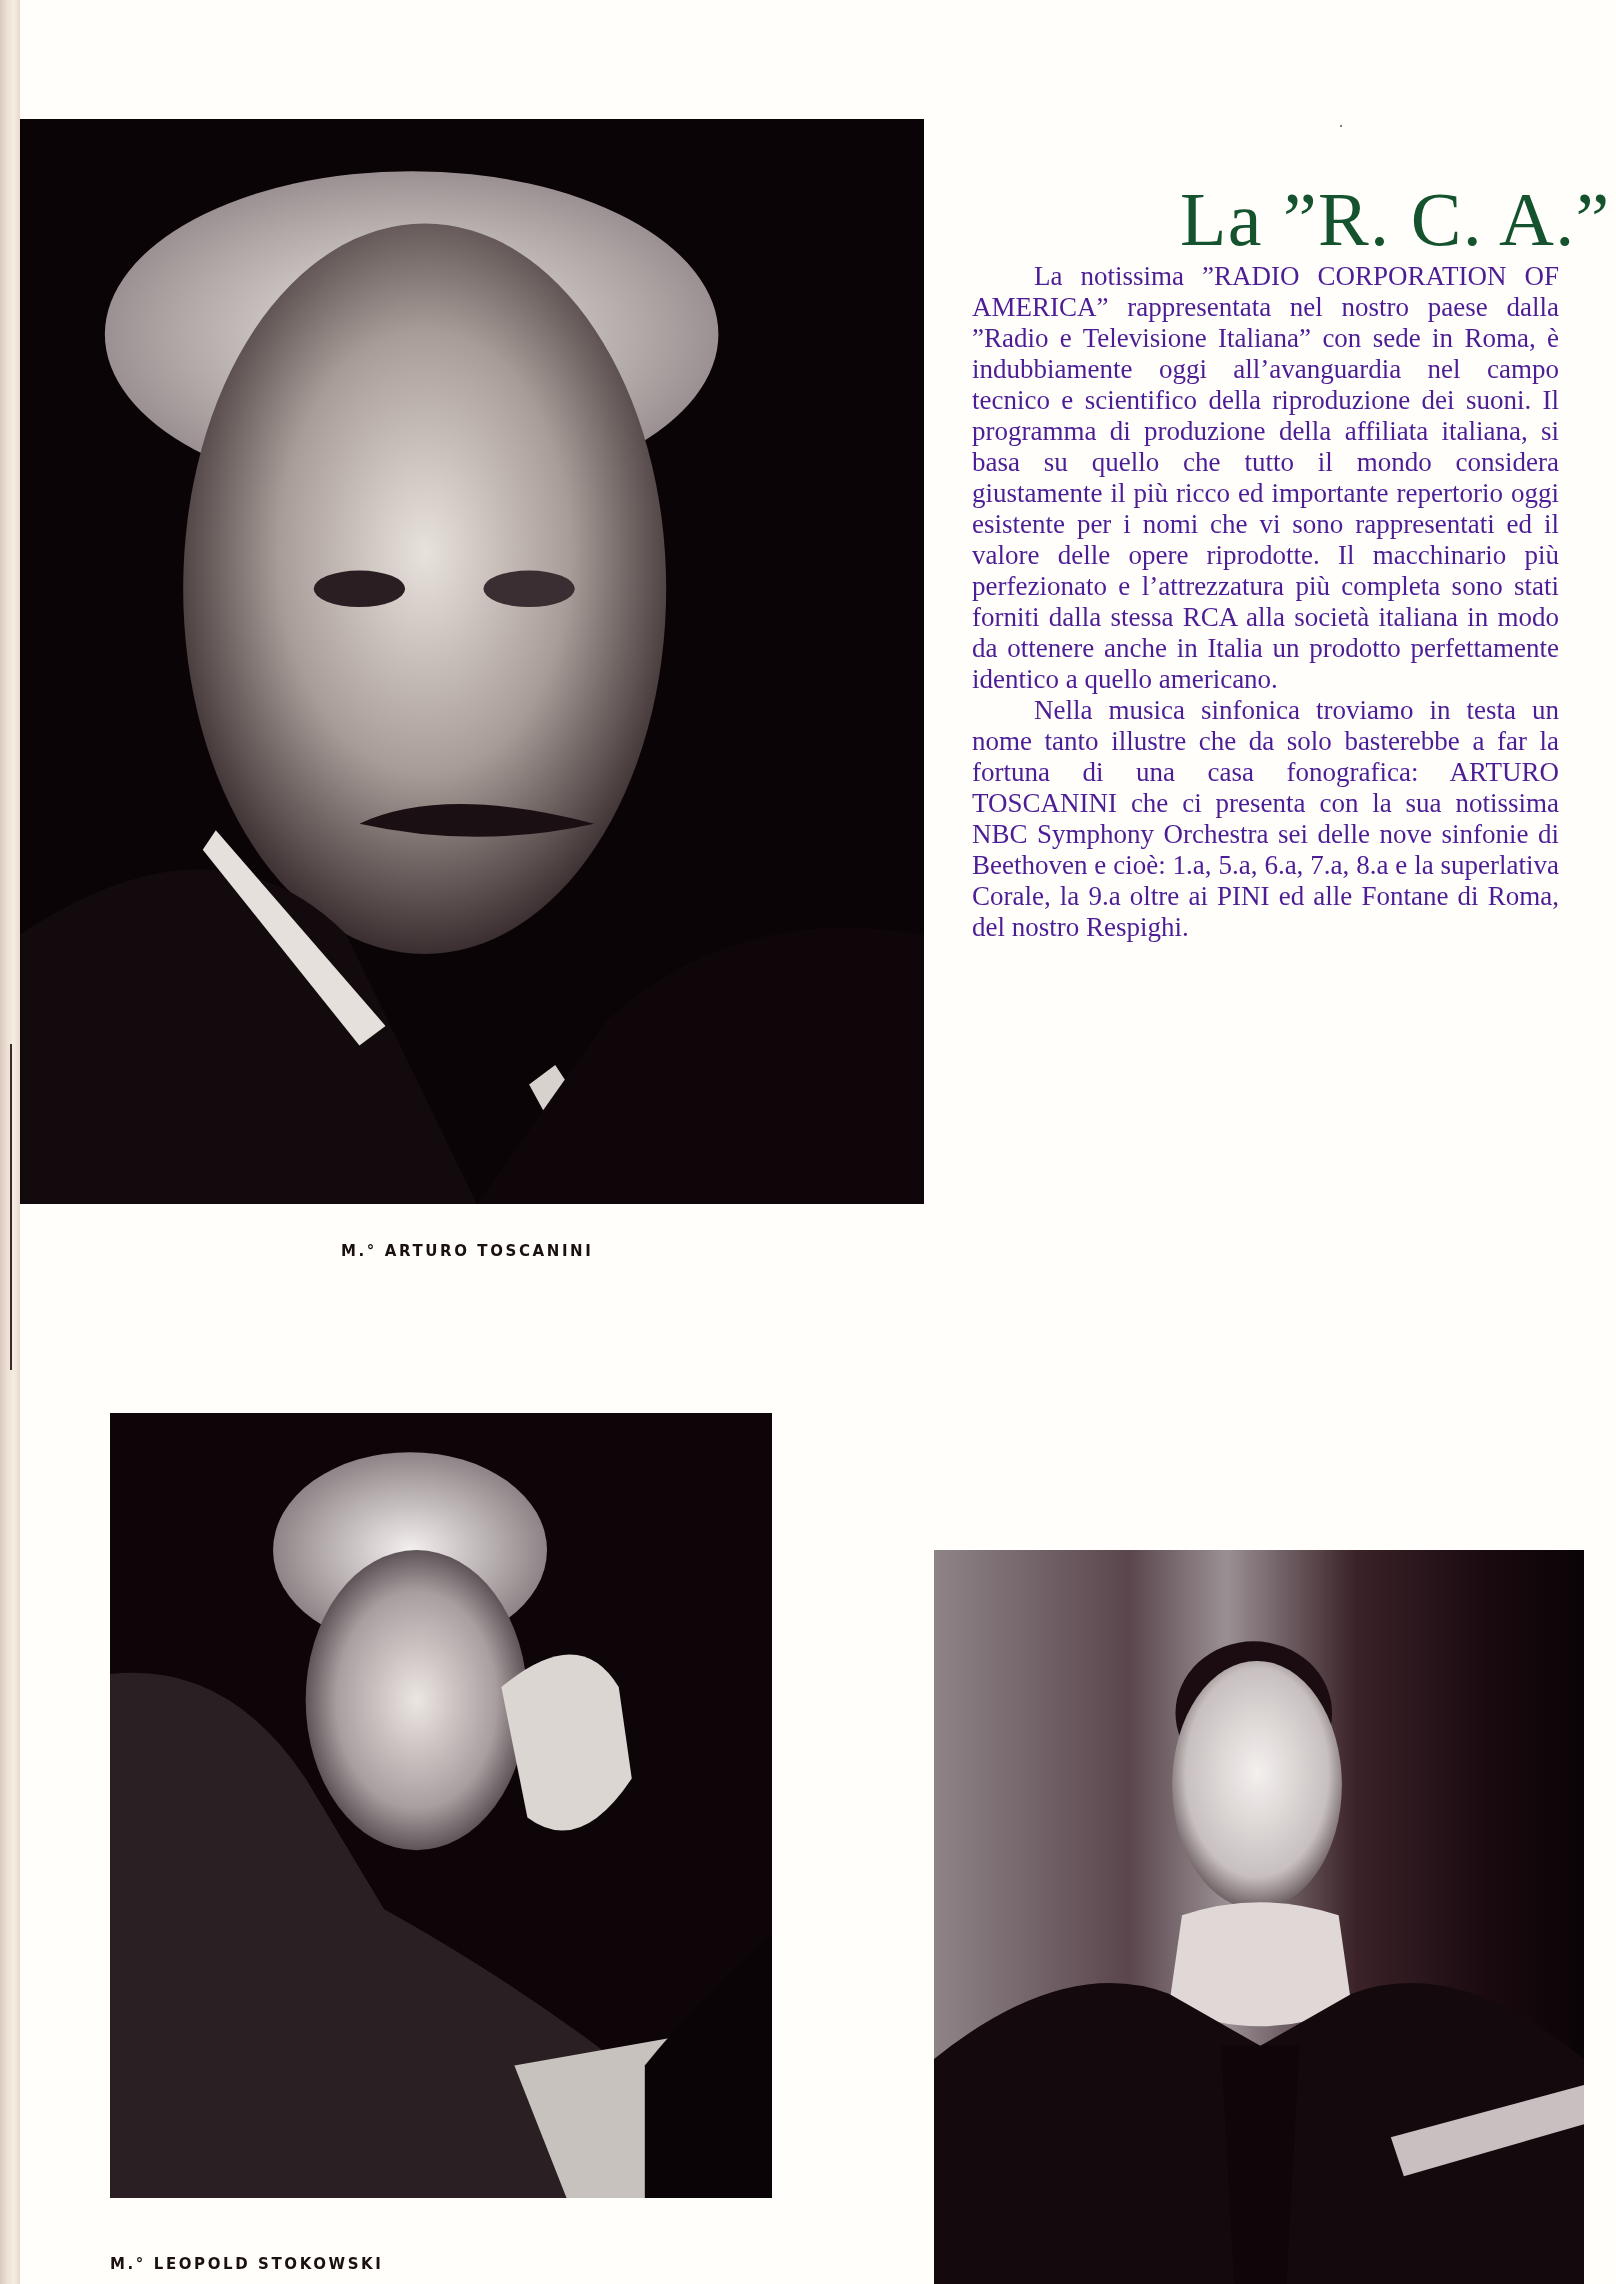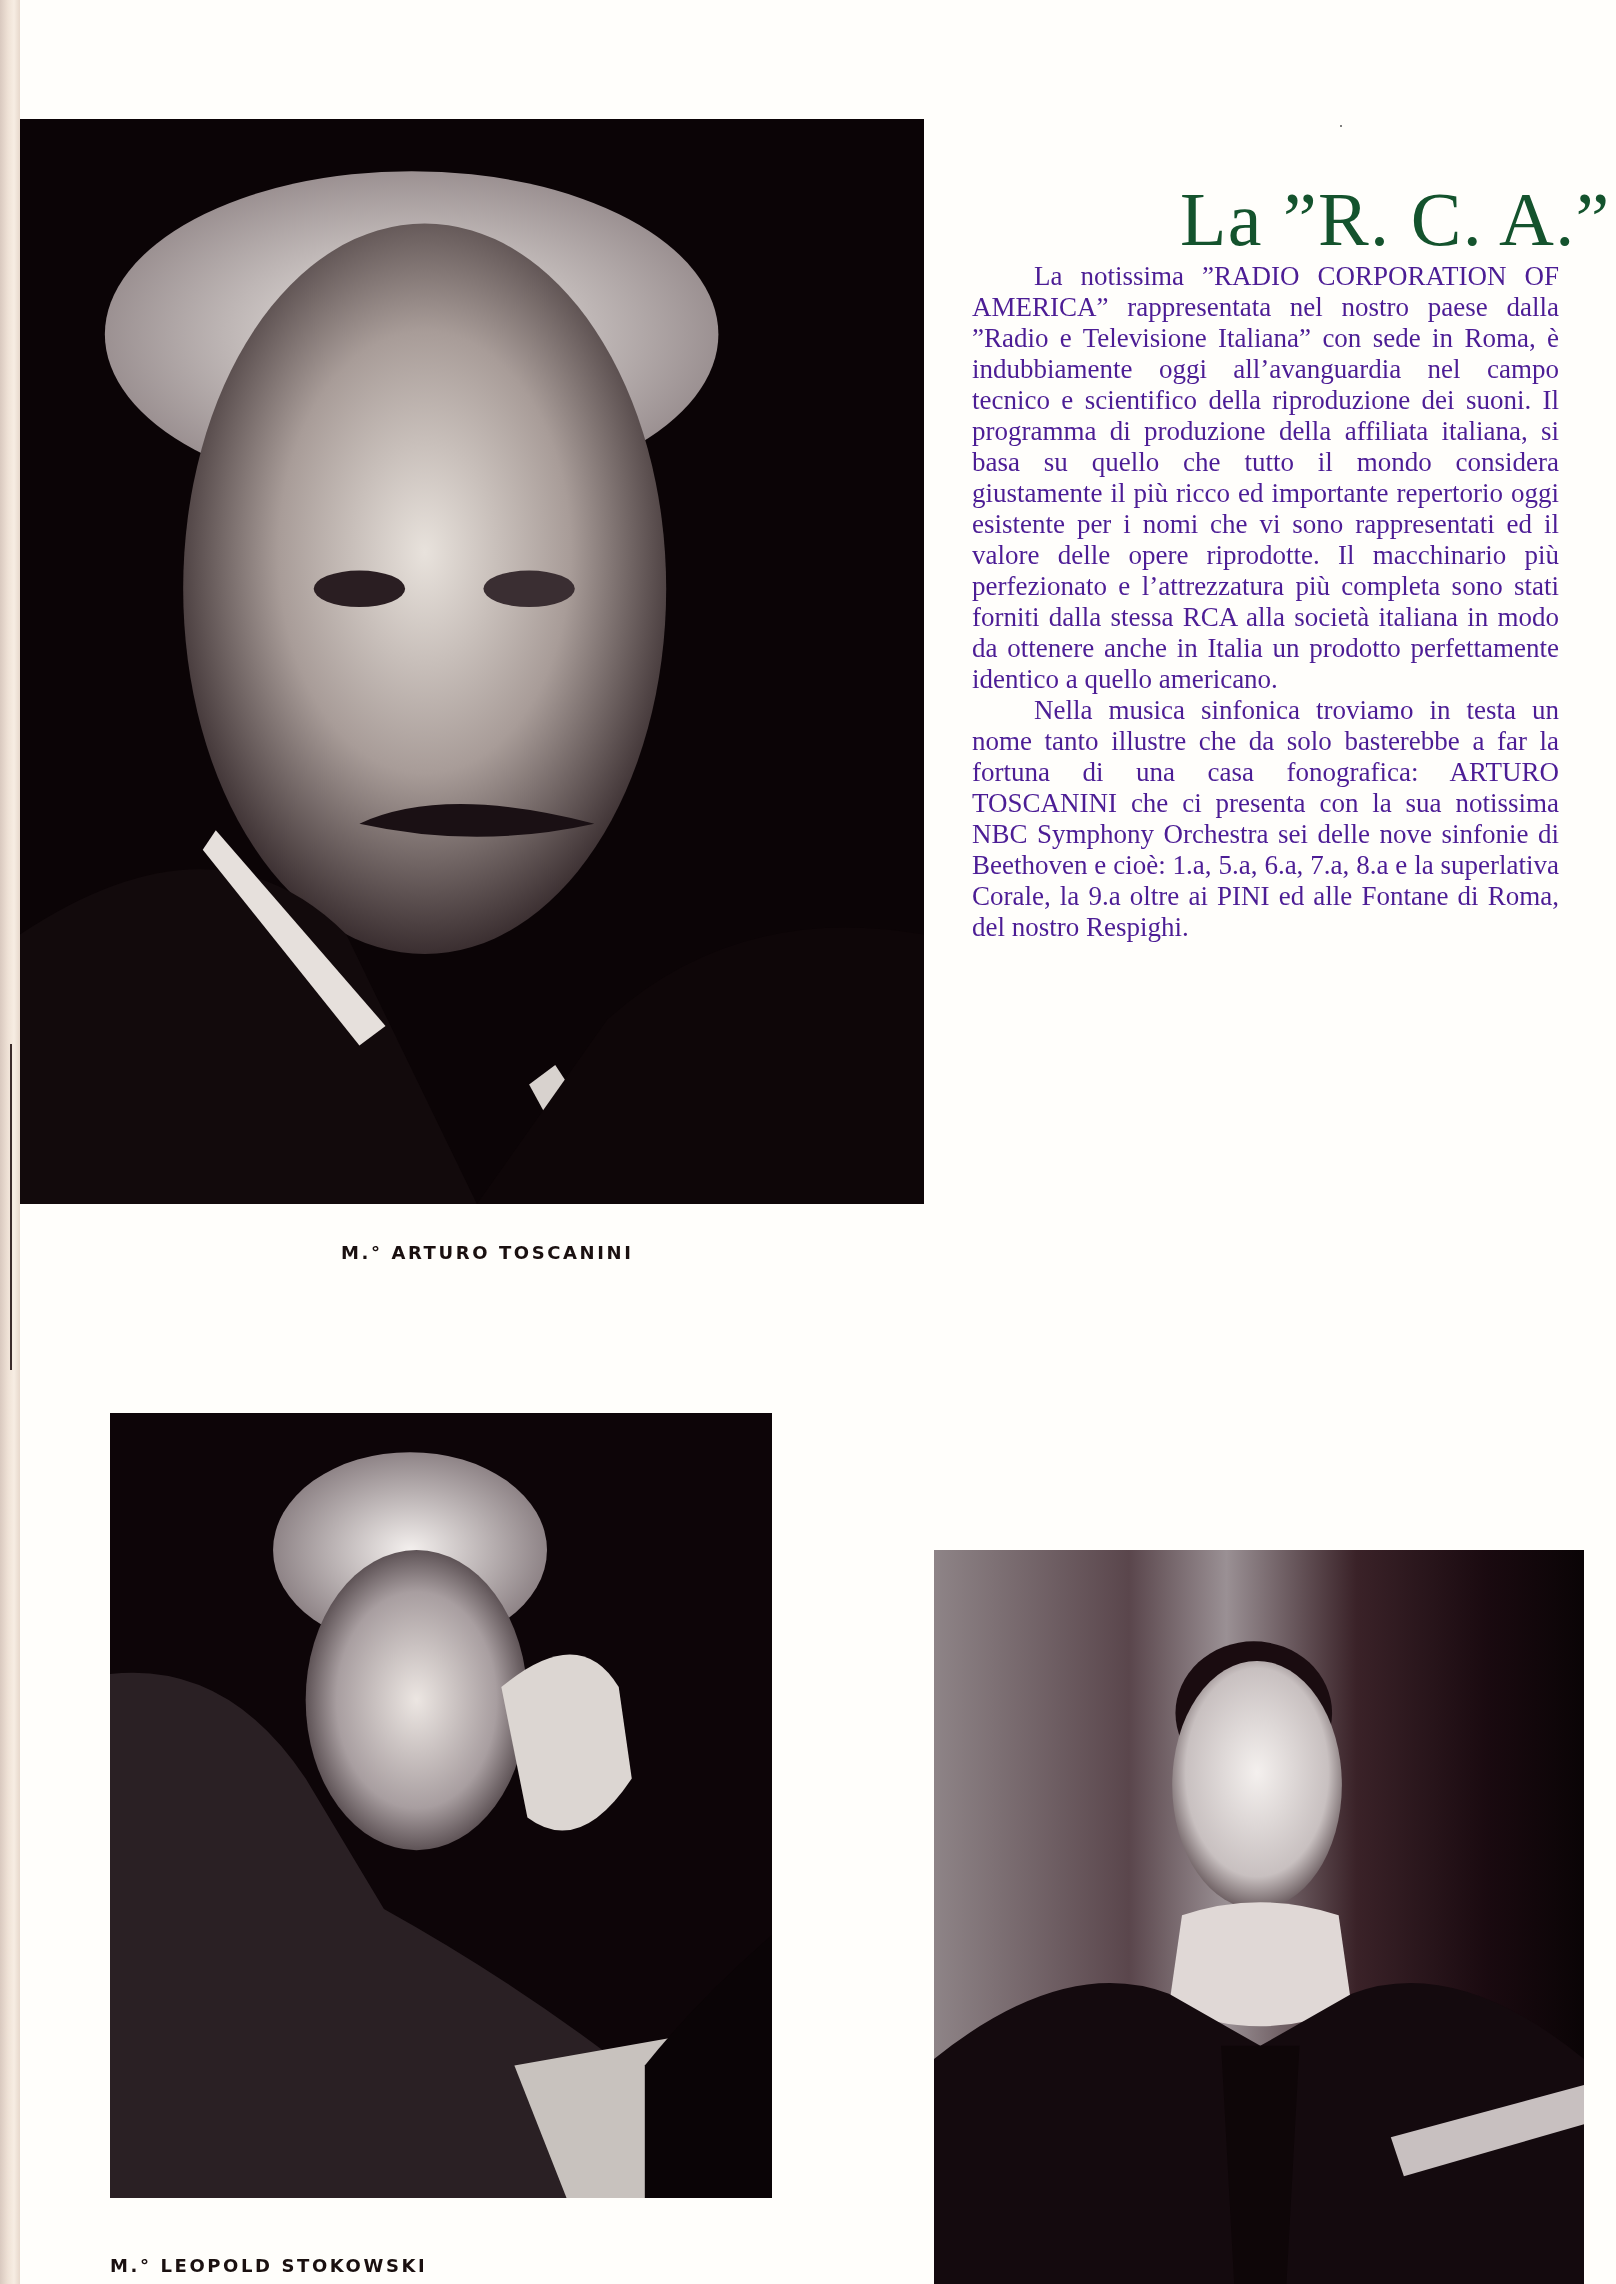--- a/index.html
+++ b/index.html
@@ -14,21 +14,21 @@
   }
   .spine-line {
     position:absolute; left:10.4px; top:1044px; width:2px; height:326px; background:#3a2a2a;
   }
   .photo {
     position:absolute; overflow:hidden; background:#0a0406;
   }
   .photo svg { width:100%; height:100%; display:block; }
   .caption {
     position:absolute; font-family:"DejaVu Sans", sans-serif; font-weight:bold;
-    font-size:18px; letter-spacing:2.6px; color:#1a1010;
+    font-size:15px; letter-spacing:2.6px; color:#1a1010;
   }
   .title {
     position:absolute; left:1180px; top:140px; font-size:76px; color:#14532d;
     white-space:nowrap; letter-spacing:1.3px;margin-top:36px;
   }
   .article {
     position:absolute; left:972px; top:261px; width:587px;
     font-size:27px; line-height:31px; color:#4c1d95;
     text-align:justify;
   }

